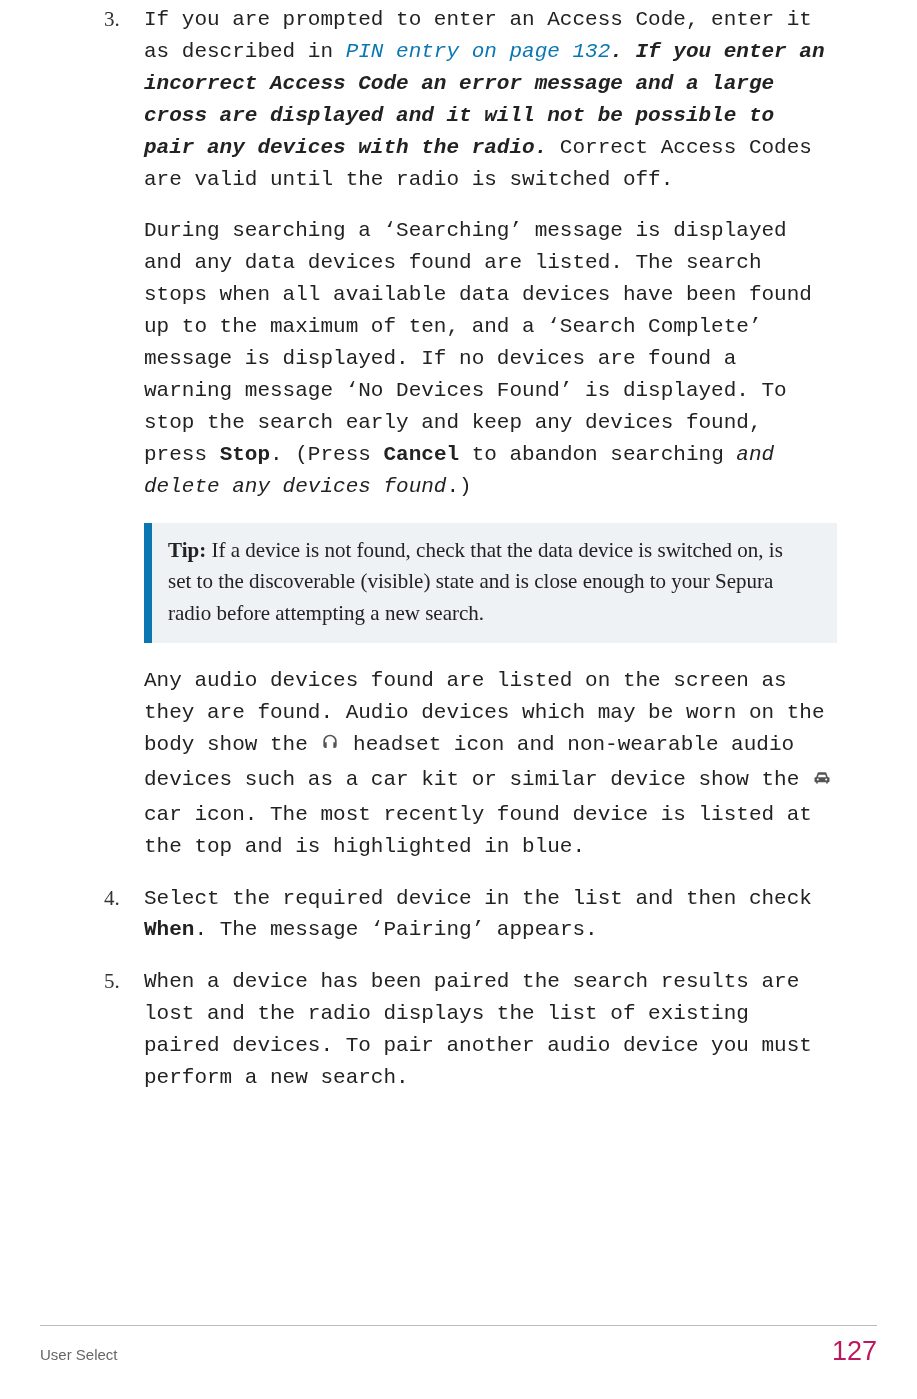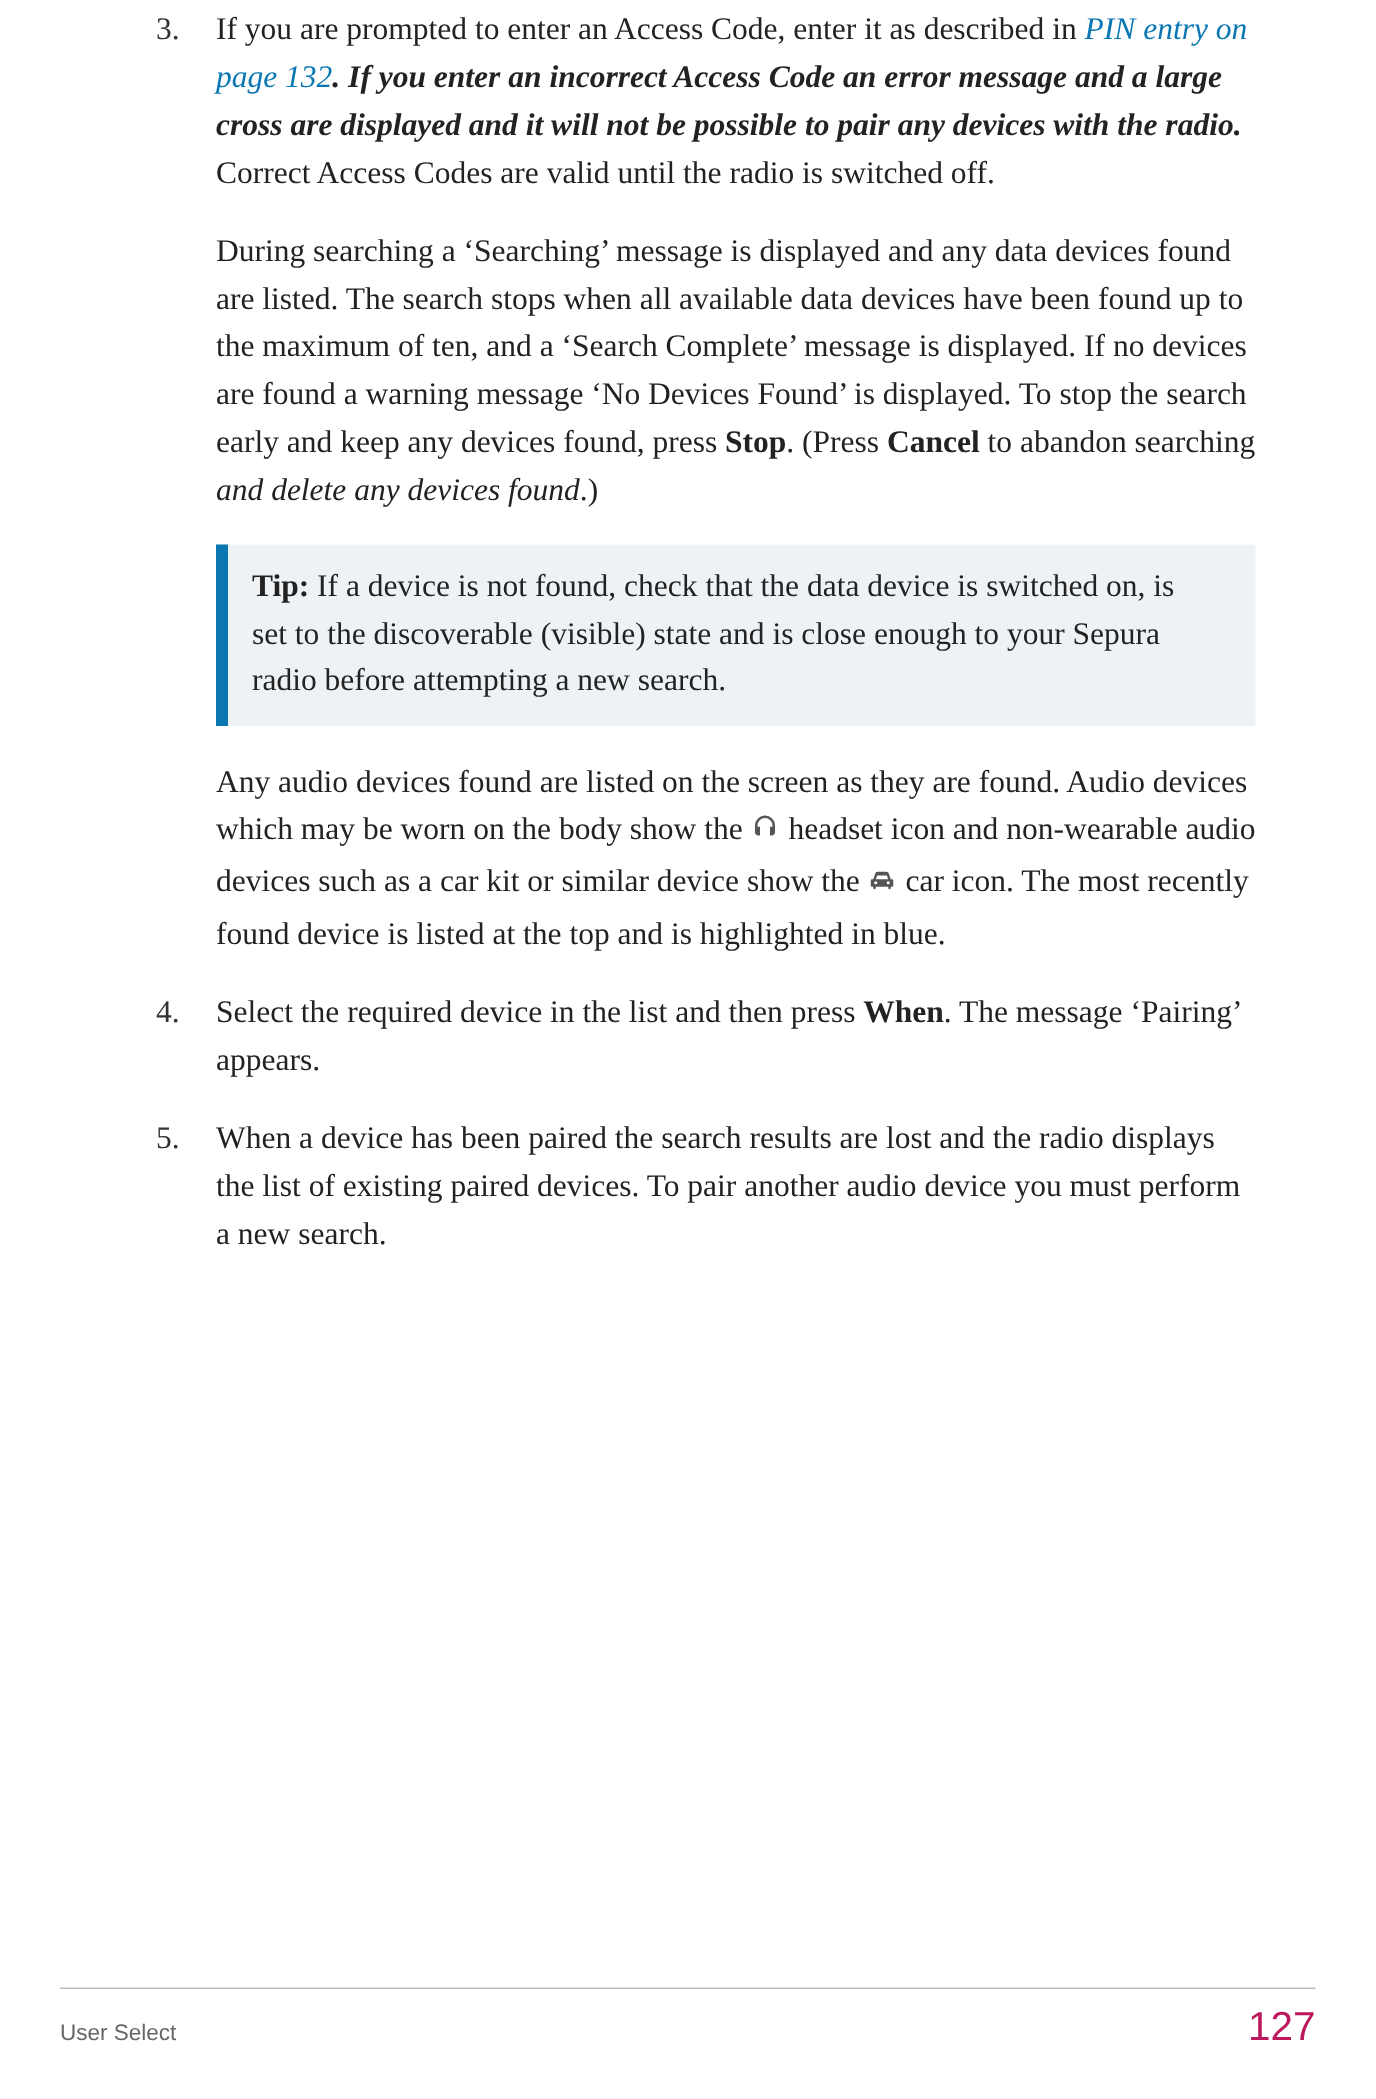--- a/index.html
+++ b/index.html
@@ -35,21 +35,21 @@
     position: relative;
     padding-left: 44px;
     margin: 0 0 20px 0;
   }
   ol.steps > li > .num {
     position: absolute;
     left: 4px;
     top: 0;
     color: #333;
   }
-  .para { margin: 0 0 20px 0; }
+  .para { margin: 0 0 20px 0; font-family: Liberation Mono, monospace; }
   .para:last-child { margin-bottom: 0; }
   a.xref {
     color: #0a77b3;
     font-style: italic;
     text-decoration: none;
   }
   .bi { font-weight: bold; font-style: italic; }
   .b { font-weight: bold; }
   .i { font-style: italic; }
   .tipbox {
@@ -124,21 +124,21 @@
                 <path d="M5 11l1.5-4.5A2 2 0 0 1 8.4 5h7.2a2 2 0 0 1 1.9 1.5L19 11h1a1 1 0 0 1 1 1v4a1 1 0 0 1-1 1h-1v1a1 1 0 0 1-2 0v-1H7v1a1 1 0 0 1-2 0v-1H4a1 1 0 0 1-1-1v-4a1 1 0 0 1 1-1h1zm2.1 0h9.8l-1-3H8.1l-1 3zM7 15a1.25 1.25 0 1 0 0-2.5A1.25 1.25 0 0 0 7 15zm10 0a1.25 1.25 0 1 0 0-2.5A1.25 1.25 0 0 0 17 15z"></path>
               </svg>
           </span>
           <span> car icon. The most recently found device is listed at the top and is highlighted in blue.</span>
         </p>
       </li>
 
       <li>
         <span class="num">4.</span>
         <p class="para">
-          <span>Select the required device in the list and then press </span><span class="b">When</span><span>. The message ‘Pairing’ appears.</span>
+          <span>Select the required device in the list and then check </span><span class="b">When</span><span>. The message ‘Pairing’ appears.</span>
         </p>
       </li>
 
       <li>
         <span class="num">5.</span>
         <p class="para">When a device has been paired the search results are lost and the radio displays the list of existing paired devices. To pair another audio device you must perform a new search.</p>
       </li>
 
     </ol>
   </div>

